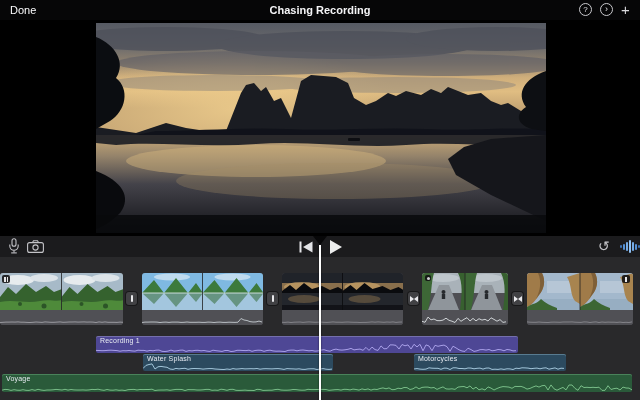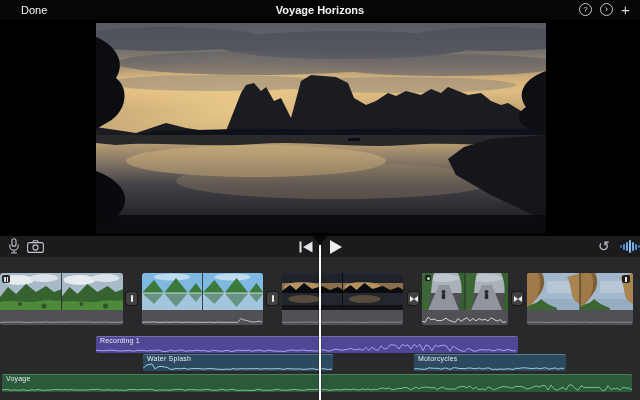--- a/index.html
+++ b/index.html
@@ -1,21 +1,21 @@
 <!DOCTYPE html>
 <html><head>
 <meta charset="utf-8">
 <style>
   html,body{margin:0;padding:0;background:#000;}
   .screen{position:relative;width:640px;height:400px;overflow:hidden;background:#29292b;
           font-family:"Liberation Sans",sans-serif;user-select:none;}
 
   
   .topbar{position:absolute;left:0;top:0;width:640px;height:20px;background:#060607;z-index:6;}
-  .done{position:absolute;left:21px;top:0;line-height:20px;font-size:11px;color:#fbfbfd;}
+  .done{position:absolute;left:10px;top:0;line-height:20px;font-size:11px;color:#fbfbfd;}
   .title{position:absolute;left:0;right:0;top:0;text-align:center;line-height:20px;font-size:11px;
          font-weight:700;color:#f5f5f7;}
   .circ{position:absolute;top:3px;width:13px;height:13px;border:1px solid #c9c9cd;border-radius:50%;
         box-sizing:border-box;color:#e2e2e6;font-size:8px;line-height:11px;text-align:center;}
   .help{left:579px;}
   .fwd{left:600px;font-size:9px;line-height:10px;}
   .plus{position:absolute;left:618px;top:0;width:15px;text-align:center;font-size:15px;
         line-height:19px;color:#dadade;font-weight:400;}
 
   
@@ -74,21 +74,21 @@
   .track.teal{background:#2c4a5f;box-shadow:inset 0 1px 0 rgba(141,183,205,.45);}
   .track.green{background:#2a5a3a;box-shadow:inset 0 1px 0 rgba(120,190,140,.4);}
 </style>
 </head>
 <body>
 
 <div class="screen">
 
   <header class="topbar">
     <div class="done">Done</div>
-    <div class="title">Voyage Horizons</div>
+    <div class="title">Chasing Recording</div>
     <div class="circ help">?</div>
     <div class="circ fwd">›</div>
     <div class="plus">+</div>
   </header>
 
   <div class="preview">
     <div class="video">
       <svg width="450" height="210" viewBox="0 0 450 210" preserveAspectRatio="none">
         <defs>
           <linearGradient id="sky" x1="0" y1="0" x2="0" y2="1">

